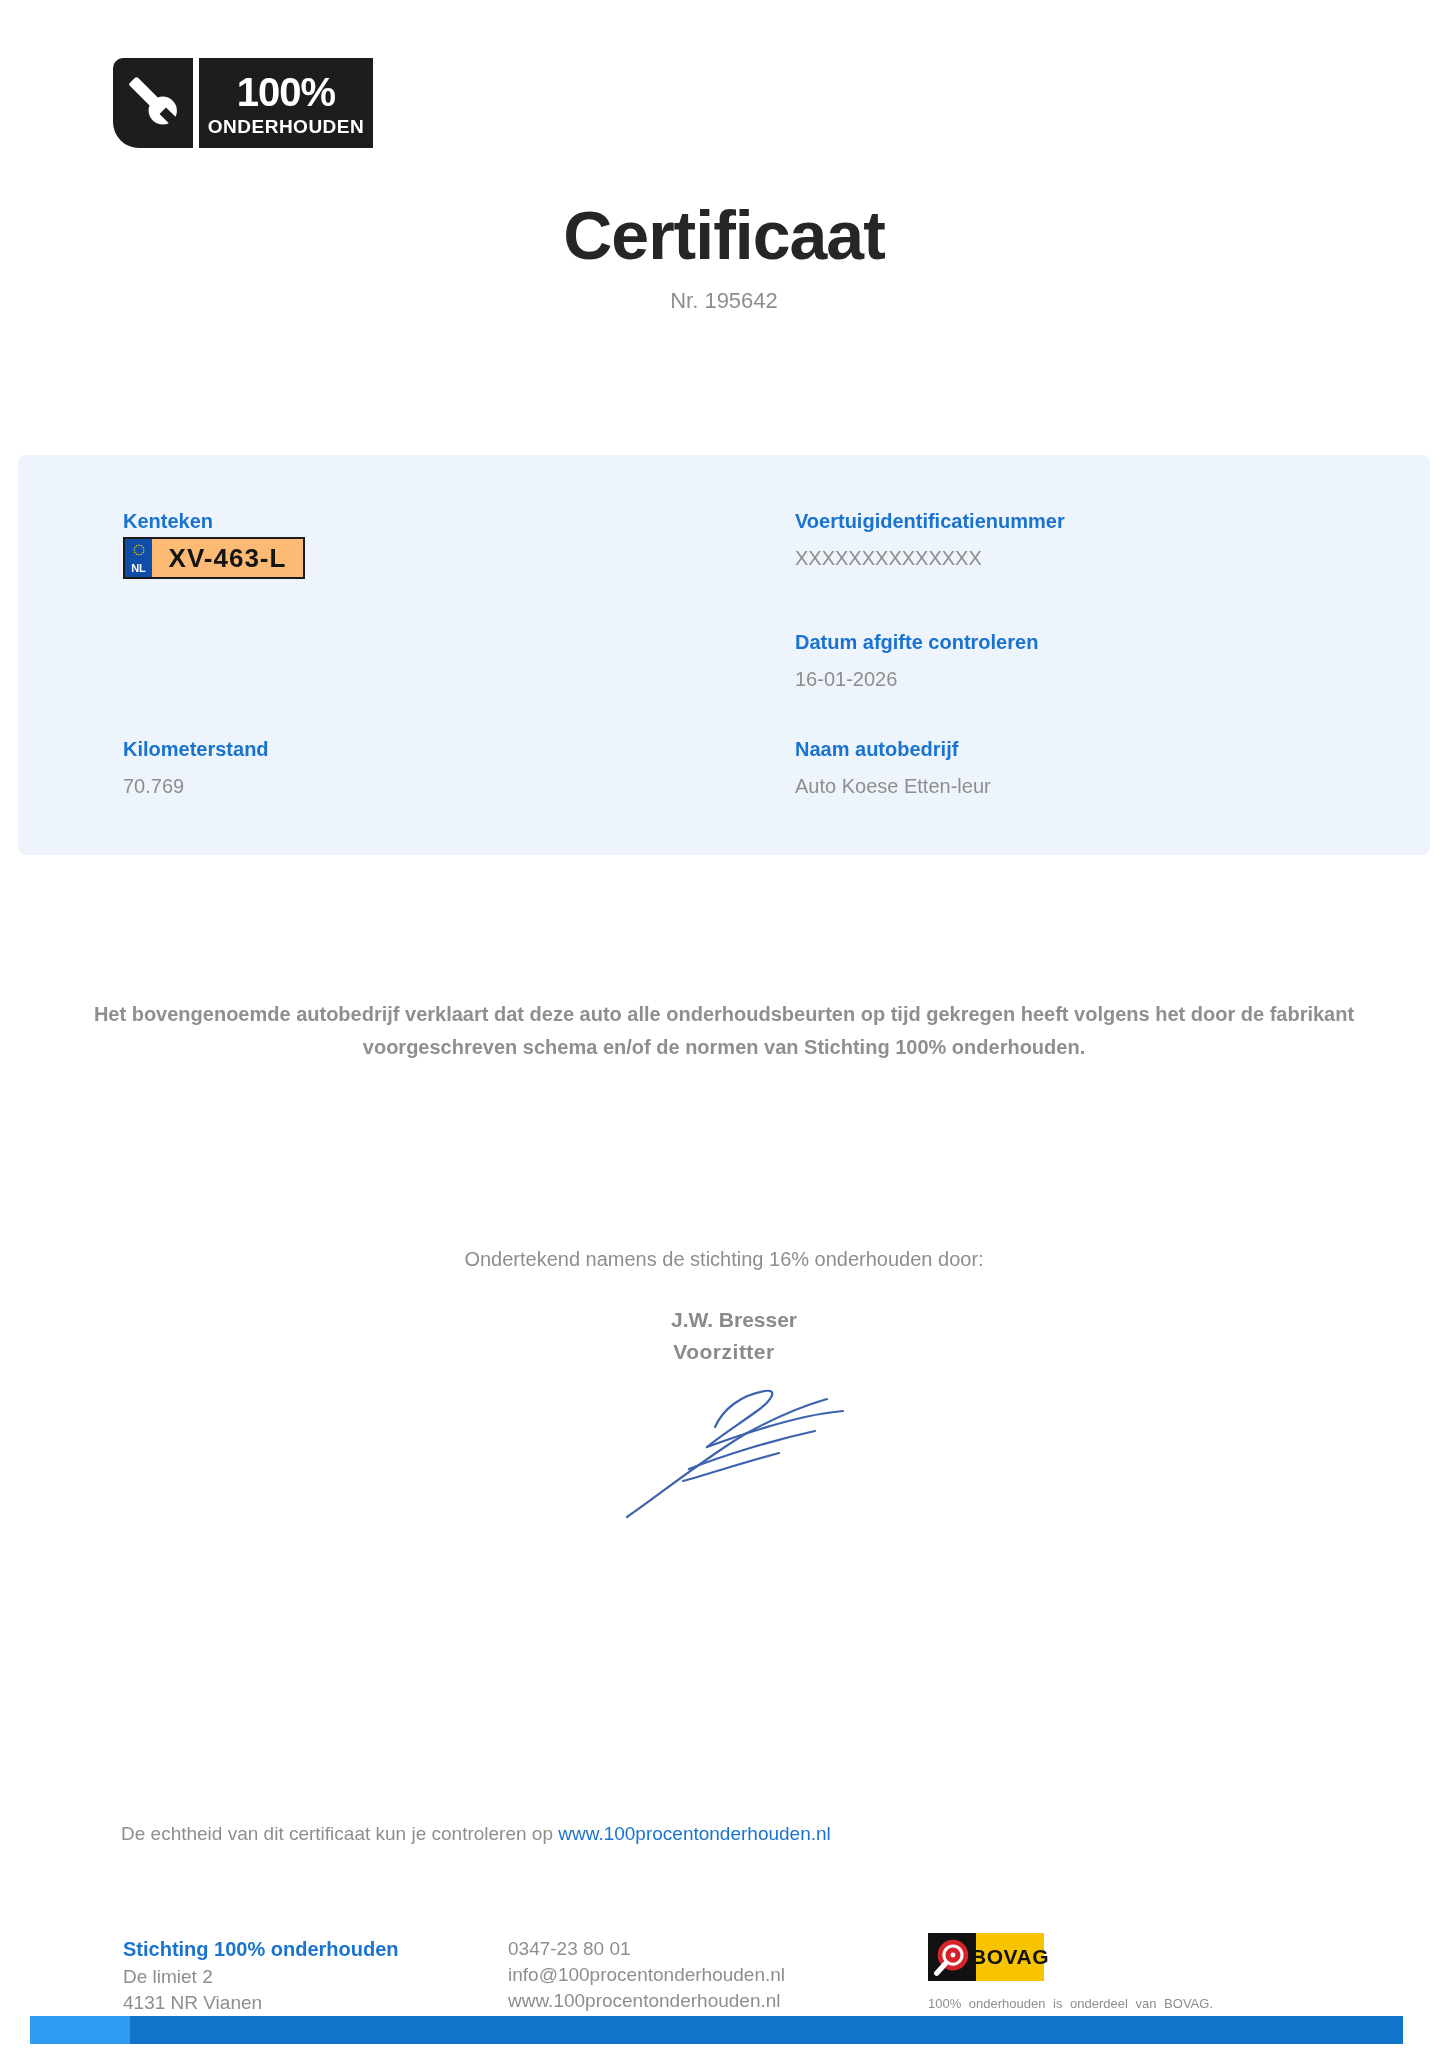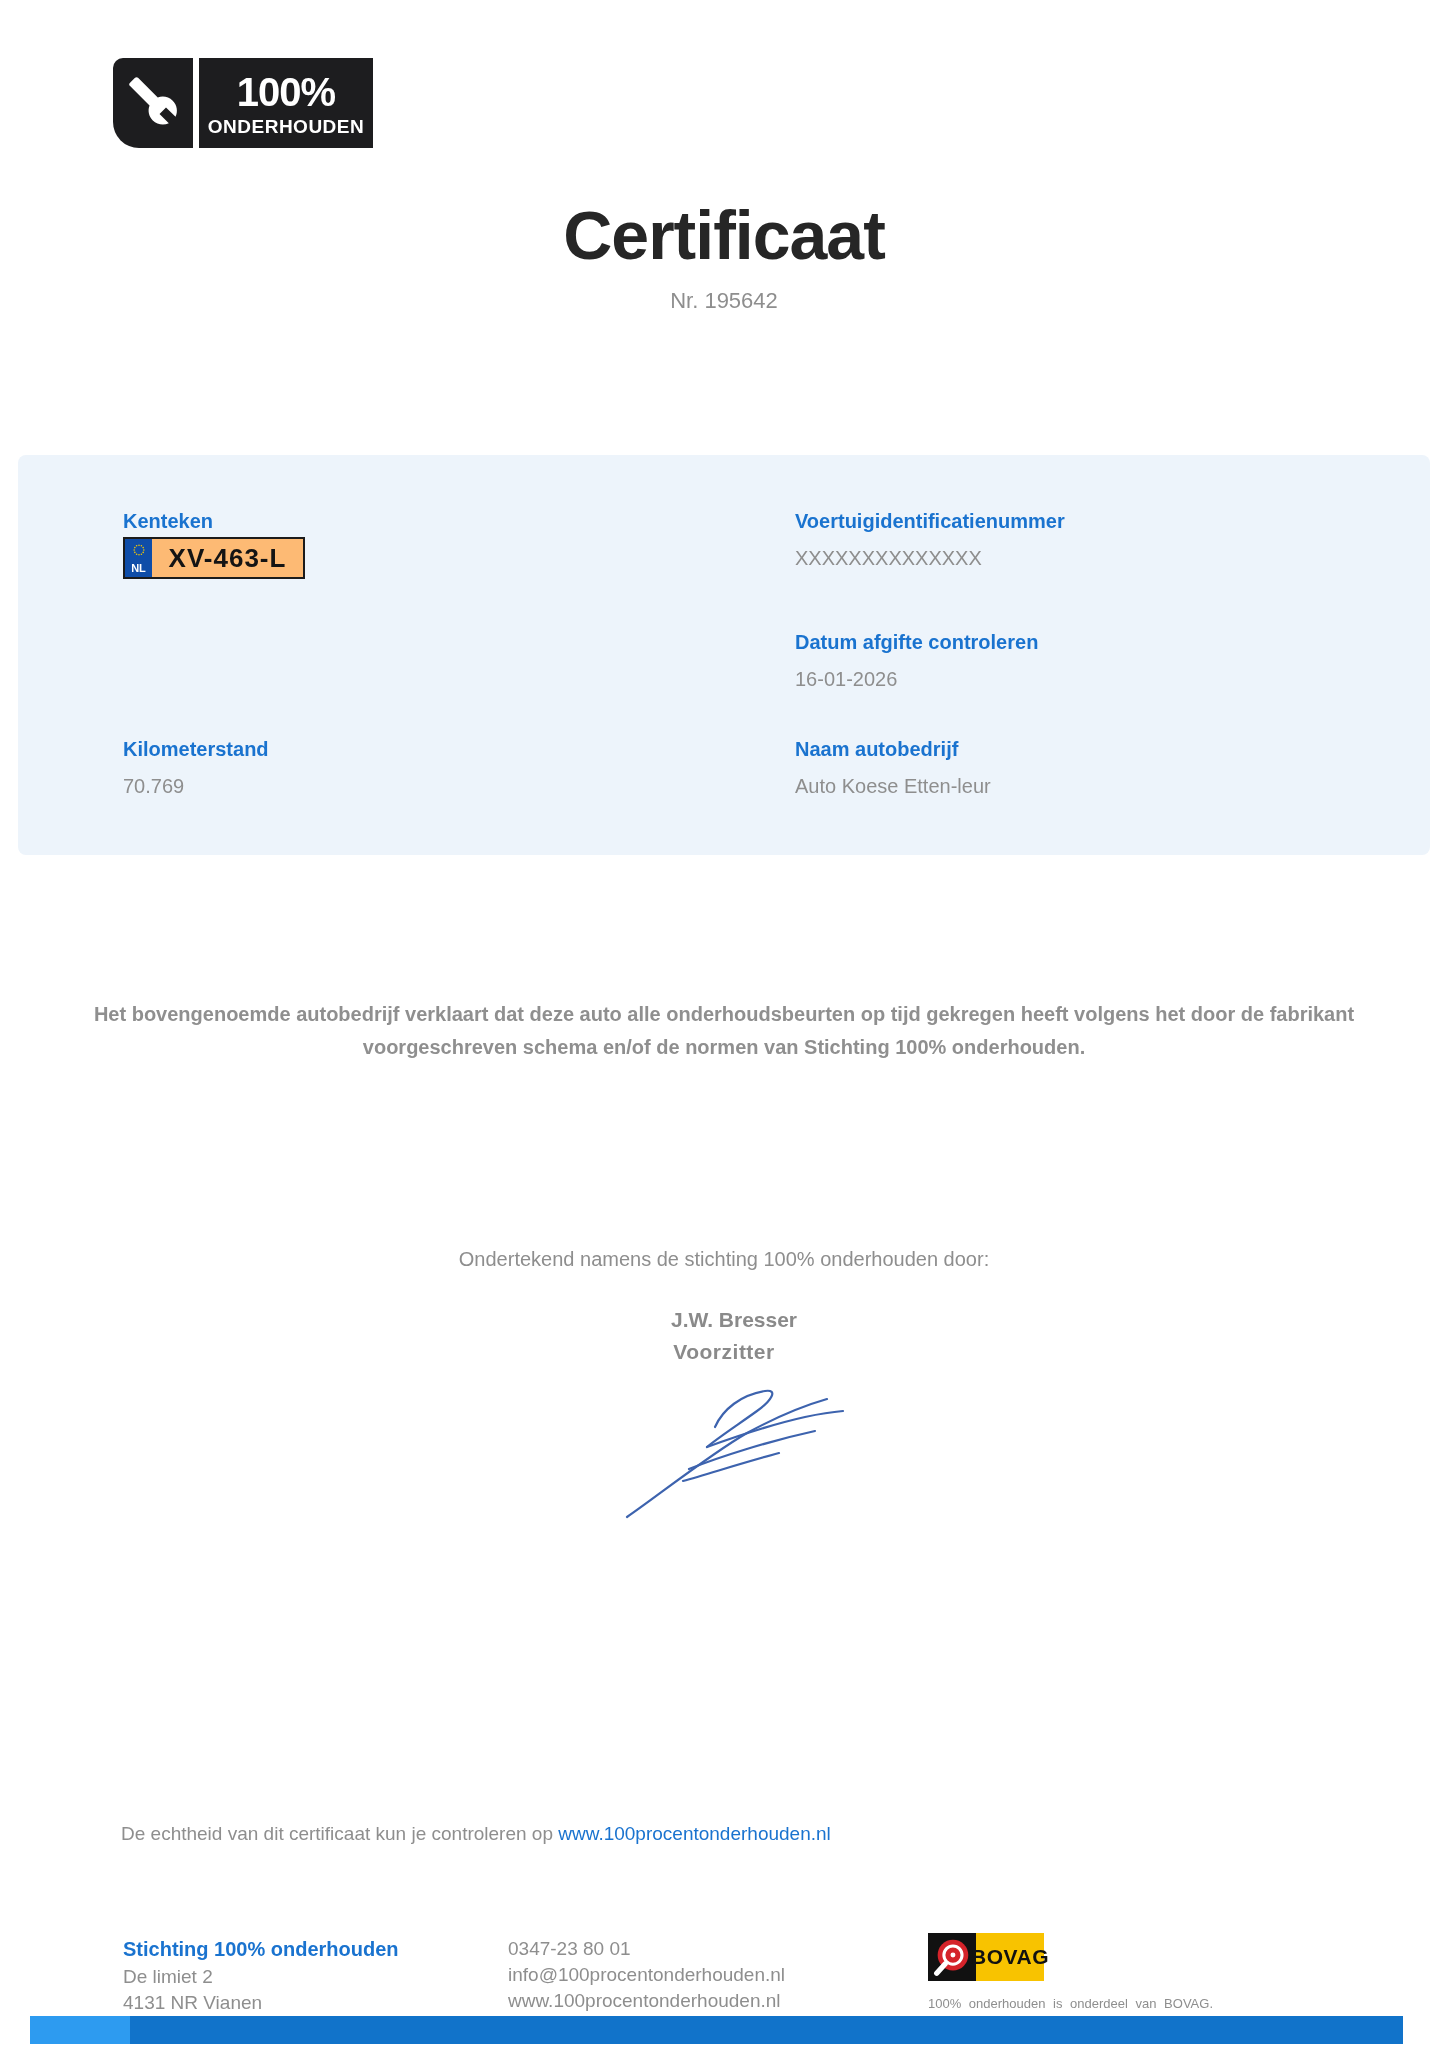--- a/index.html
+++ b/index.html
@@ -190,21 +190,21 @@
   <div class="field f-bedrijf">
     <div class="field-label">Naam autobedrijf</div>
     <div class="field-value">Auto Koese Etten-leur</div>
   </div>
 
   <div class="statement">
     <div>Het bovengenoemde autobedrijf verklaart dat deze auto alle onderhoudsbeurten op tijd gekregen heeft volgens het door de fabrikant</div>
     <div>voorgeschreven schema en/of de normen van Stichting 100% onderhouden.</div>
   </div>
 
-  <div class="sign-intro">Ondertekend namens de stichting 100% onderhouden door:</div>
+  <div class="sign-intro">Ondertekend namens de stichting 16% onderhouden door:</div>
   <div class="sign-name">J.W. Bresser</div>
   <div class="sign-role">Voorzitter</div>
 
   <div class="signature">
     <svg width="250" height="145" viewBox="0 0 250 145">
       <g stroke="#3d63ae" fill="none" stroke-width="2.2" stroke-linecap="round">
         <path d="M8 132 C 40 110, 90 70, 128 48 C 150 36, 180 22, 208 14"></path>
         <path d="M96 42 C 104 24, 122 10, 146 6 C 160 4, 152 16, 138 26 C 120 39, 100 52, 88 62"></path>
         <path d="M88 62 C 110 54, 150 40, 186 32 C 200 29, 212 27, 224 26"></path>
         <path d="M70 84 C 100 72, 150 56, 196 46"></path>

